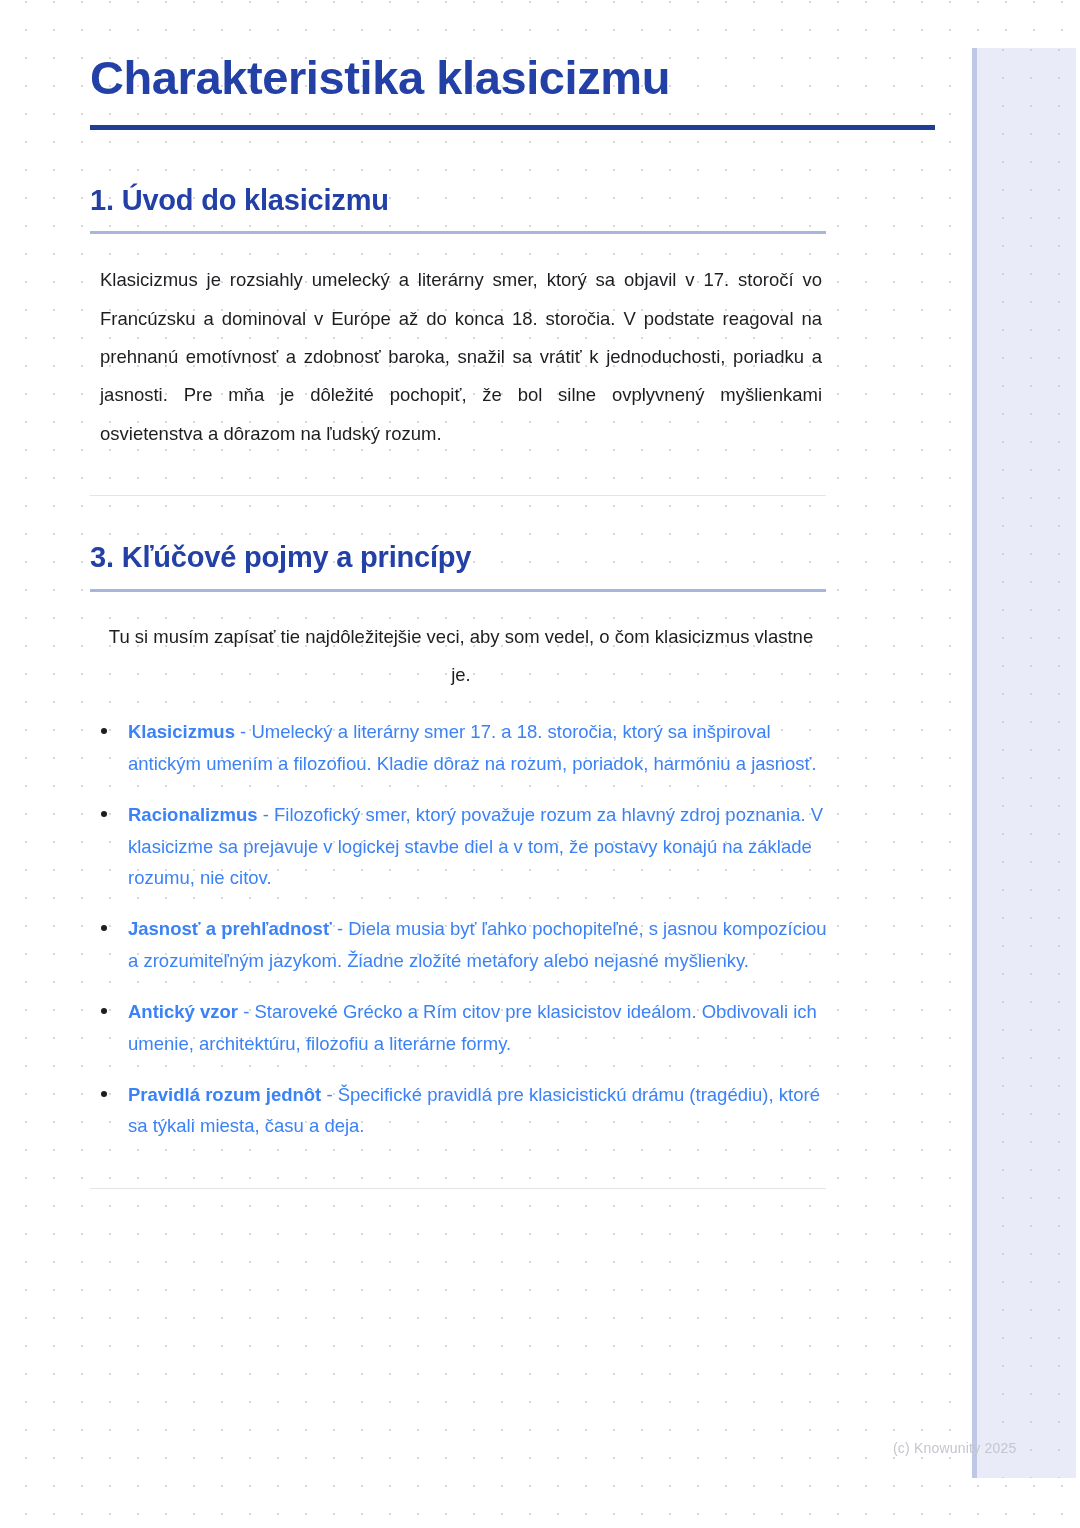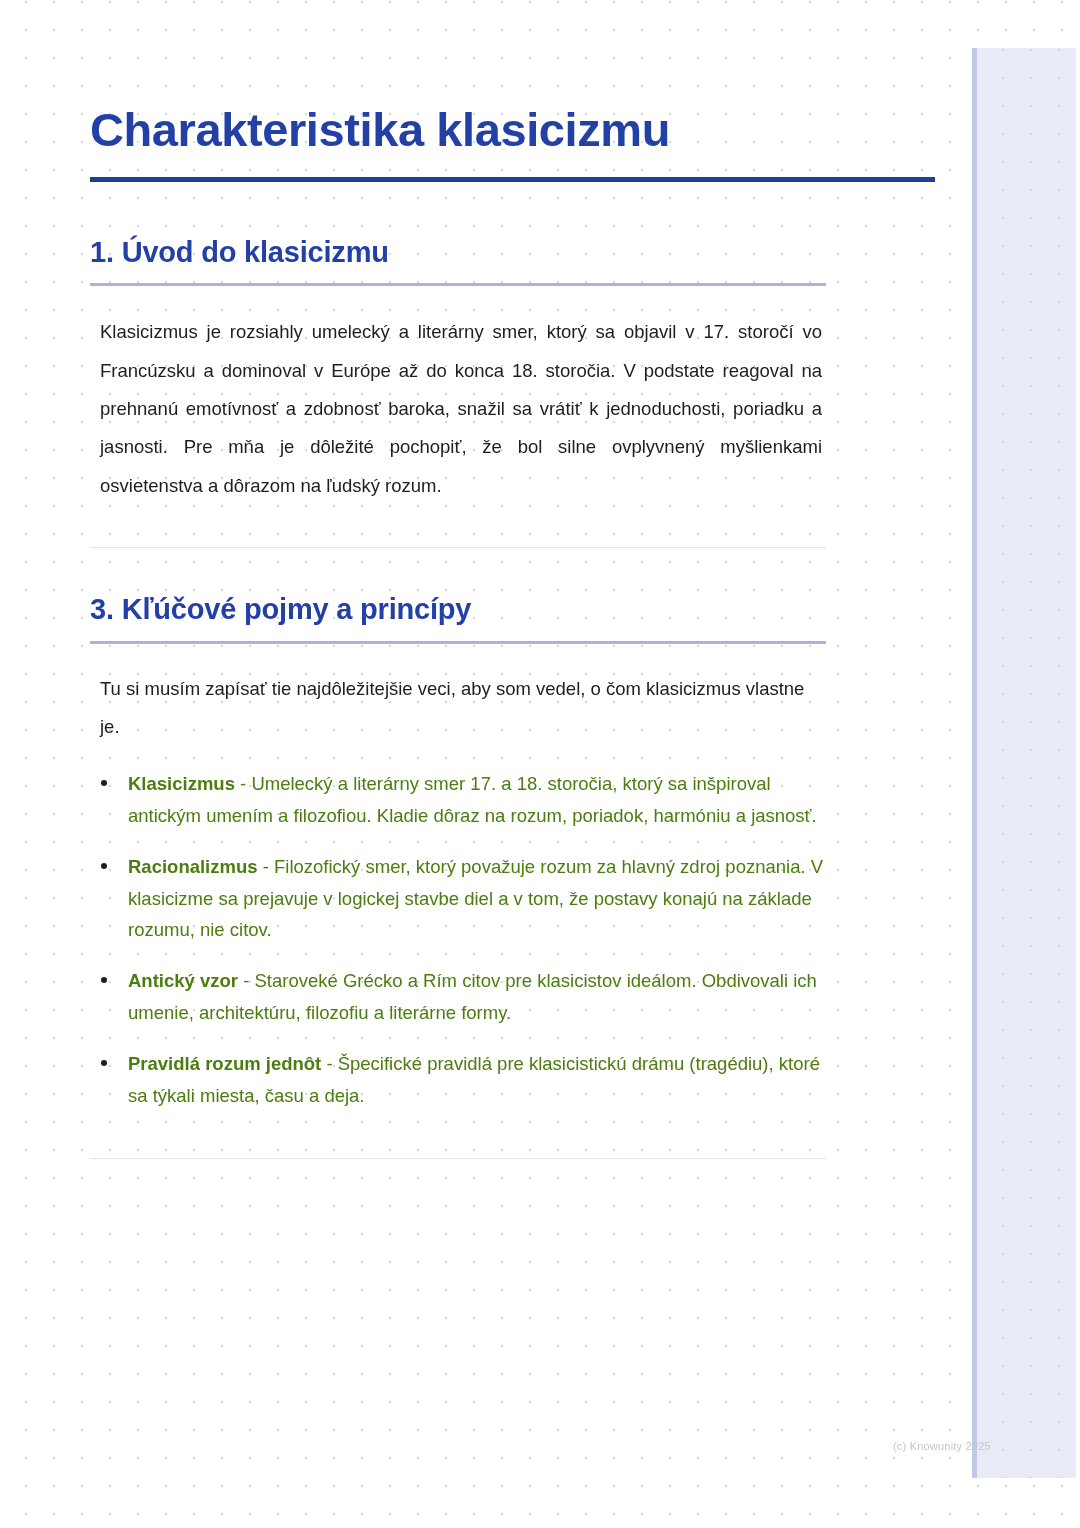--- a/index.html
+++ b/index.html
@@ -56,21 +56,21 @@
   
   .content {
     position: absolute;
     left: 90px;
     top: 0;
     width: 742px;
   }
 
   .doc-title {
     margin: 0;
-    padding-top: 104px;
+    padding-top: 52px;
     font-size: 47px;
     line-height: 1.12;
     font-weight: bold;
     color: #2240a6;
     letter-spacing: -0.4px;
     white-space: nowrap;
   }
   .title-rule {
     margin-top: 20px;
     width: 845px;
@@ -97,61 +97,61 @@
   .sec2 { margin-top: 44px; }
 
   .para {
     margin: 10px;
     font-size: 18.5px;
     line-height: 2.07;
     color: #1e1e22;
     text-align: justify;
   }
   .para-1 { margin-top: 27px; }
-  .para-2 { margin-top: 26px; text-align: left; }
+  .para-2 { margin-top: 26px; text-align: center; }
 
   .divider {
     height: 1px;
     background: #e4e4e8;
     width: 736px;
   }
   .div-1 { margin-top: 42px; }
   .div-2 { margin-top: 46px; }
 
   ul.terms {
     list-style: none;
     margin: 22px 0 0 0;
     padding: 0;
   }
   ul.terms > li {
     position: relative;
     padding-left: 38px;
     margin-bottom: 19px;
     font-size: 18.5px;
     line-height: 1.72;
-    color: #4d7c0f;
+    color: #3b82f6;
     max-width: 700px;
   }
   ul.terms > li:last-child { margin-bottom: 0; }
   ul.terms > li .bullet-dot {
     position: absolute;
     left: 11px;
     top: 12px;
     width: 6px;
     height: 6px;
     border-radius: 50%;
     background: #1e1e22;
   }
   .term-name { font-weight: bold; }
 
   .footer-note {
     position: absolute;
     left: 893px;
     top: 1440px;
-    font-size: 11px;
+    font-size: 14px;
     color: #c3c6cf;
     letter-spacing: 0.2px;
     white-space: nowrap;
   }
 </style>
 </head>
 <body>
 
 <div class="page"></div>
 
@@ -181,20 +181,24 @@
       <li>
         <span class="bullet-dot"></span>
         <span class="term-name">Klasicizmus</span><span class="term-desc"> - Umelecký a literárny smer 17. a 18. storočia, ktorý sa inšpiroval antickým umením a filozofiou. Kladie dôraz na rozum, poriadok, harmóniu a jasnosť.</span>
       </li>
       <li>
         <span class="bullet-dot"></span>
         <span class="term-name">Racionalizmus</span><span class="term-desc"> - Filozofický smer, ktorý považuje rozum za hlavný zdroj poznania. V klasicizme sa prejavuje v logickej stavbe diel a v tom, že postavy konajú na základe rozumu, nie citov.</span>
       </li>
       <li>
         <span class="bullet-dot"></span>
+        <span class="term-name">Jasnosť a prehľadnosť</span><span class="term-desc"> - Diela musia byť ľahko pochopiteľné, s jasnou kompozíciou a zrozumiteľným jazykom. Žiadne zložité metafory alebo nejasné myšlienky.</span>
+      </li>
+      <li>
+        <span class="bullet-dot"></span>
         <span class="term-name">Antický vzor</span><span class="term-desc"> - Staroveké Grécko a Rím citov pre klasicistov ideálom. Obdivovali ich umenie, architektúru, filozofiu a literárne formy.</span>
       </li>
       <li>
         <span class="bullet-dot"></span>
         <span class="term-name">Pravidlá rozum jednôt</span><span class="term-desc"> - Špecifické pravidlá pre klasicistickú drámu (tragédiu), ktoré sa týkali miesta, času a deja.</span>
       </li>
     </ul>
   </div>
 
   <div class="divider div-2"></div>

